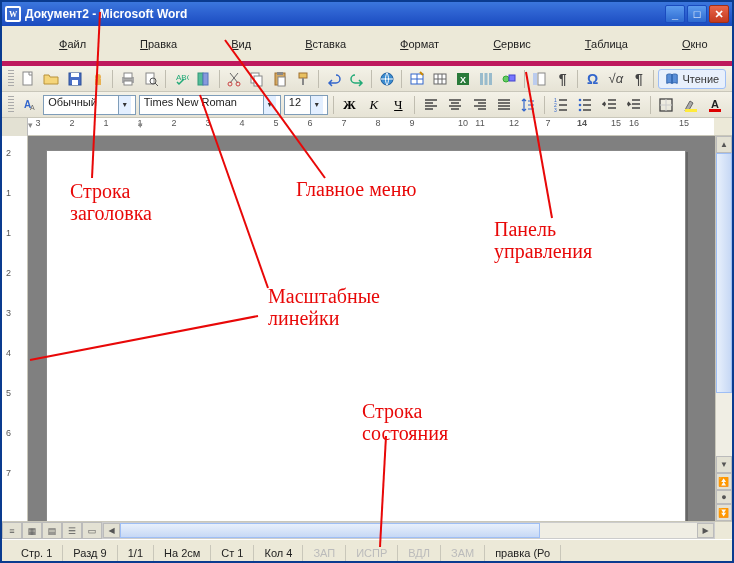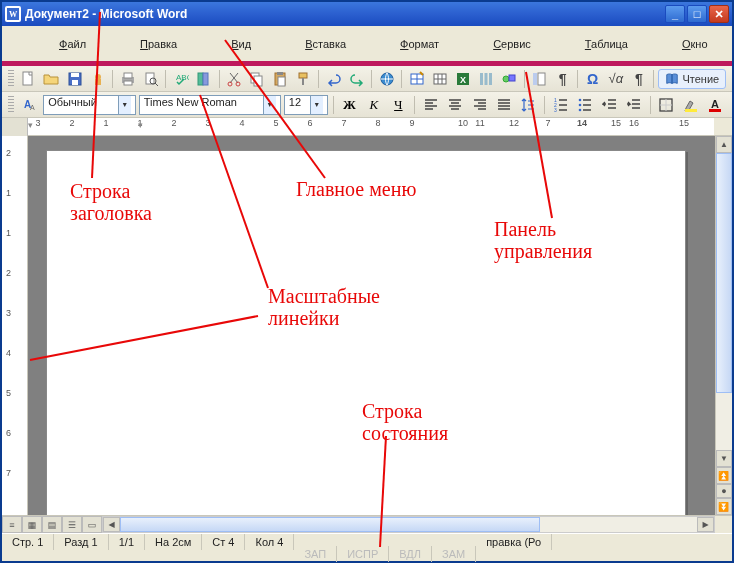--- a/index.html
+++ b/index.html
@@ -58,21 +58,21 @@
   .scrollv .navdot { height:14px; background:#E3E1D3; border:1px solid #bbb; display:flex; align-items:center; justify-content:center; font-size:9px; color:#555; cursor:pointer; }
   
   .hscroll { height:18px; background:#ECE9D8; border-top:1px solid #C9C7BA; display:flex; align-items:center; }
   .viewbtns { display:flex; }
   .vbtn { width:20px; height:17px; border:1px solid #bbb; background:#E3E1D3; display:flex; align-items:center; justify-content:center; cursor:pointer; font-size:9px; color:#555; }
   .hsb { flex:1; display:flex; background:#F0EEE4; border:1px solid #ccc; margin-right:17px; }
   .hsb .sbtn { width:17px; height:15px; background:#E3E1D3; border:1px solid #bbb; display:flex; align-items:center; justify-content:center; font-size:8px; color:#555; cursor:pointer; }
   .hsb .strack { flex:1; position:relative; }
   .hsb .thumb { position:absolute; left:0; width:420px; height:100%; background:linear-gradient(#E8F0FC,#C6D8F5); border:1px solid #9EBEF5; }
   
-  .statusbar { height:28px; background:#ECE9D8; border-top:1px solid #fff; display:flex; align-items:flex-start; font-size:11px; color:#222; padding:0 0; }
+  .statusbar { height:22px; background:#ECE9D8; border-top:1px solid #fff; display:flex; align-items:flex-end; font-size:11px; color:#222; padding:0 9px; }
   .statusbar .cell { padding:0 10px; border-right:1px solid #C9C7BA; height:16px; display:flex; align-items:center; }
   .statusbar .cell.dim { color:#bbb;margin-top:12px; }
   
   .anno { position:absolute; color:#E80808; font-family:"Times New Roman",serif; font-size:20px; line-height:1.1; pointer-events:none; z-index:100; }
   svg.overlay { position:absolute; top:0; left:0; z-index:99; pointer-events:none; }
 </style>
 </head>
 <body>
 
 <div class="window">
@@ -437,24 +437,24 @@
       <div class="sbtn">◀</div>
       <div class="strack">
           <div class="thumb"></div>
         </div>
       <div class="sbtn">▶</div>
     </div>
   </div>
 
   <div class="statusbar">
     <div class="cell">Стр.  1</div>
-    <div class="cell">Разд 1</div>
+    <div class="cell">Разд 9</div>
     <div class="cell">1/1</div>
     <div class="cell">На 2см</div>
-    <div class="cell">Ст 4</div>
+    <div class="cell">Ст 1</div>
     <div class="cell">Кол 4</div>
     <div class="cell dim">ЗАП</div>
     <div class="cell dim">ИСПР</div>
     <div class="cell dim">ВДЛ</div>
     <div class="cell dim">ЗАМ</div>
     <div class="cell">правка (Ро</div>
   </div>
 </div>
 
 <svg class="overlay" width="734" height="563">

